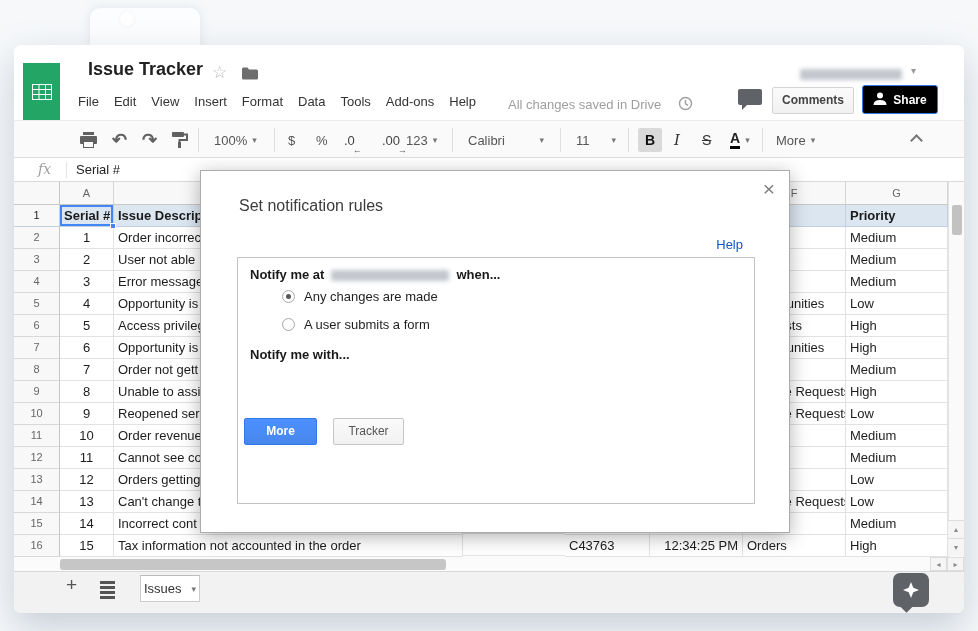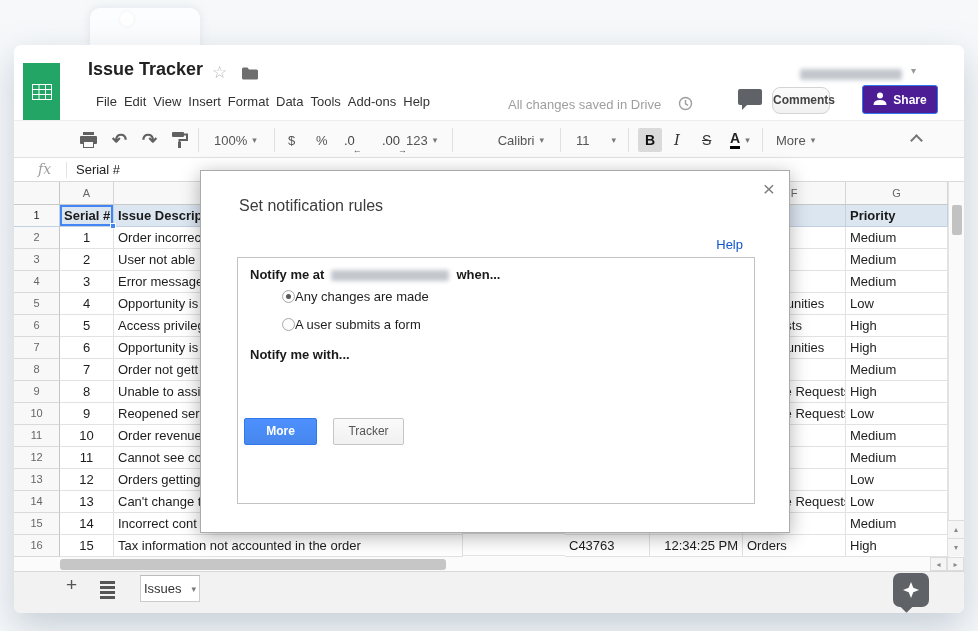--- a/index.html
+++ b/index.html
@@ -11,30 +11,30 @@
   .ghost-dot { position:absolute; left:30px; top:4px; width:14px; height:14px; border-radius:50%; background:#ffffff; box-shadow:0 0 4px rgba(0,0,0,.06); }
 
   
   .window { position:absolute; left:14px; top:45px; width:950px; height:568px; background:#ffffff; border-radius:7px; box-shadow:0 14px 36px rgba(110,130,150,.35); }
 
   
   .logo { position:absolute; left:9px; top:18px; width:37px; height:57px; background:#23a566; display:flex; align-items:center; justify-content:center; }
   .doc-title { position:absolute; left:74px; top:14px; font-size:18px; font-weight:600; color:#222; }
   .star { position:absolute; left:198px; top:17px; font-size:17px; color:#b9b9b9; }
   .folder { position:absolute; left:228px; top:21px; }
-  .menu-bar { position:absolute; left:82px; top:49px; display:flex; gap:7px; }
+  .menu-bar { position:absolute; left:64px; top:49px; display:flex; gap:15px; }
   .menu-item { font-size:13px; color:#333; cursor:default; }
   .status { position:absolute; left:494px; top:52px; font-size:13px; color:#9e9e9e; }
   .clock { position:absolute; left:664px; top:51px; }
   .redacted { display:inline-block; background:#c3c7cd; border-radius:2px; filter:blur(2px); }
   .acct { position:absolute; left:786px; top:24px; width:102px; height:11px; }
   .acct-caret { position:absolute; left:897px; top:20px; font-size:10px; color:#999; }
   .chat-icon { position:absolute; left:724px; top:44px; }
-  .btn-comments { position:absolute; left:758px; top:42px; width:58px; height:27px; background:linear-gradient(#fbfbfb,#f1f1f1); border:1px solid #d4d4d4; border-radius:8px; font-size:12px; font-weight:600; color:#444; text-align:center; line-height:25px; }
-  .btn-share { position:absolute; left:848px; top:40px; width:76px; height:29px; background:#4c1d95; border:1px solid #3079ed; border-radius:3px; color:#fff; font-size:12px; font-weight:700; display:flex; align-items:center; justify-content:center; gap:6px; }
+  .btn-comments { position:absolute; left:758px; top:42px; width:82px; height:27px; background:linear-gradient(#fbfbfb,#f1f1f1); border:1px solid #d4d4d4; border-radius:2px; font-size:12px; font-weight:600; color:#444; text-align:center; line-height:25px; }
+  .btn-share { position:absolute; left:848px; top:40px; width:76px; height:29px; background:#000000; border:1px solid #3079ed; border-radius:3px; color:#fff; font-size:12px; font-weight:700; display:flex; align-items:center; justify-content:center; gap:6px; }
 
   
   .toolbar { position:absolute; left:0; top:75px; width:100%; height:38px; background:#fafafa; border-bottom:1px solid #e0e0e0; border-top:1px solid #ededed; }
   .tb { position:absolute; top:0; height:38px; display:flex; align-items:center; color:#555; font-size:13px; }
   .sep { position:absolute; top:7px; width:1px; height:24px; background:#e0e0e0; }
   .tb-ico { font-size:18px; color:#616161; font-weight:700; }
   .caret { font-size:9px; color:#777; margin-left:5px; }
   .fmt { position:relative; font-size:13px; color:#444; }
   .fmt .mini { position:absolute; font-size:9px; bottom:-7px; right:-7px; color:#616161; }
   .b-btn { background:#dadada; border-radius:2px; width:24px; height:24px; text-align:center; line-height:24px; font-weight:700; font-size:14px; color:#111; }
@@ -83,21 +83,21 @@
   .explore:after { content:""; position:absolute; left:9px; bottom:-4px; width:9px; height:9px; background:#5f6368; transform:rotate(45deg); }
 
   
   .dialog { position:absolute; left:200px; top:170px; width:590px; height:363px; background:#fff; border:1px solid #ababab; box-shadow:0 4px 18px rgba(0,0,0,.3); z-index:60; }
   .dlg-title { position:absolute; left:38px; top:26px; font-size:16px; color:#3c3c3c; }
   .dlg-close { position:absolute; right:14px; top:6px; font-size:21px; color:#808080; cursor:default; }
   .dlg-help { position:absolute; right:46px; top:66px; font-size:13px; color:#1155cc; }
   .dlg-box { position:absolute; left:36px; top:86px; width:518px; height:247px; border:1px solid #c3c3c3; }
   .dlg-heading { position:absolute; left:12px; font-size:13px; font-weight:700; color:#1a1a1a; }
   .radio-group { position:absolute; left:44px; }
-  .radio-row { display:flex; align-items:center; height:28px; }
+  .radio-row { display:flex; align-items:center; height:28px; gap:9px; }
   .radio { width:13px; height:13px; border:1px solid #a8a8a8; border-radius:50%; background:#fdfdfd; position:relative; }
   .radio.on:after { content:""; position:absolute; left:3px; top:3px; width:5px; height:5px; border-radius:50%; background:#585858; }
   .radio-label { font-size:13px; color:#1f1f1f; }
   .btn-save { position:absolute; left:6px; top:160px; width:73px; height:27px; background:linear-gradient(#4d90fe,#4787ed); border:1px solid #3079ed; border-radius:2px; color:#fff; font-size:12px; font-weight:700; text-align:center; line-height:25px; }
   .btn-cancel { position:absolute; left:95px; top:160px; width:71px; height:27px; background:linear-gradient(#fafafa,#f1f1f1); border:1px solid #c6c6c6; border-radius:2px; color:#555; font-size:12px; text-align:center; line-height:25px; }
 </style>
 </head>
 <body>
 
 <div class="stage">
@@ -187,21 +187,21 @@
           <span class="fmt"><span>.0</span><span class="mini">←</span></span>
         </div>
       <div class="tb" style="left:368px;">
           <span class="fmt"><span>.00</span><span class="mini">→</span></span>
         </div>
       <div class="tb" style="left:392px;">
           <span>123</span>
           <span class="caret">▾</span>
         </div>
       <div class="sep" style="left:438px;"></div>
-      <div class="tb" style="left:454px; width:76px; justify-content:flex-end;">
+      <div class="tb" style="left:454px; width:76px; justify-content:space-between;">
           <span>Calibri</span>
           <span class="caret">▾</span>
         </div>
       <div class="sep" style="left:546px;"></div>
       <div class="tb" style="left:562px; width:40px; justify-content:space-between;">
           <span>11</span>
           <span class="caret">▾</span>
         </div>
       <div class="sep" style="left:614px;"></div>
       <div class="tb" style="left:624px;">

